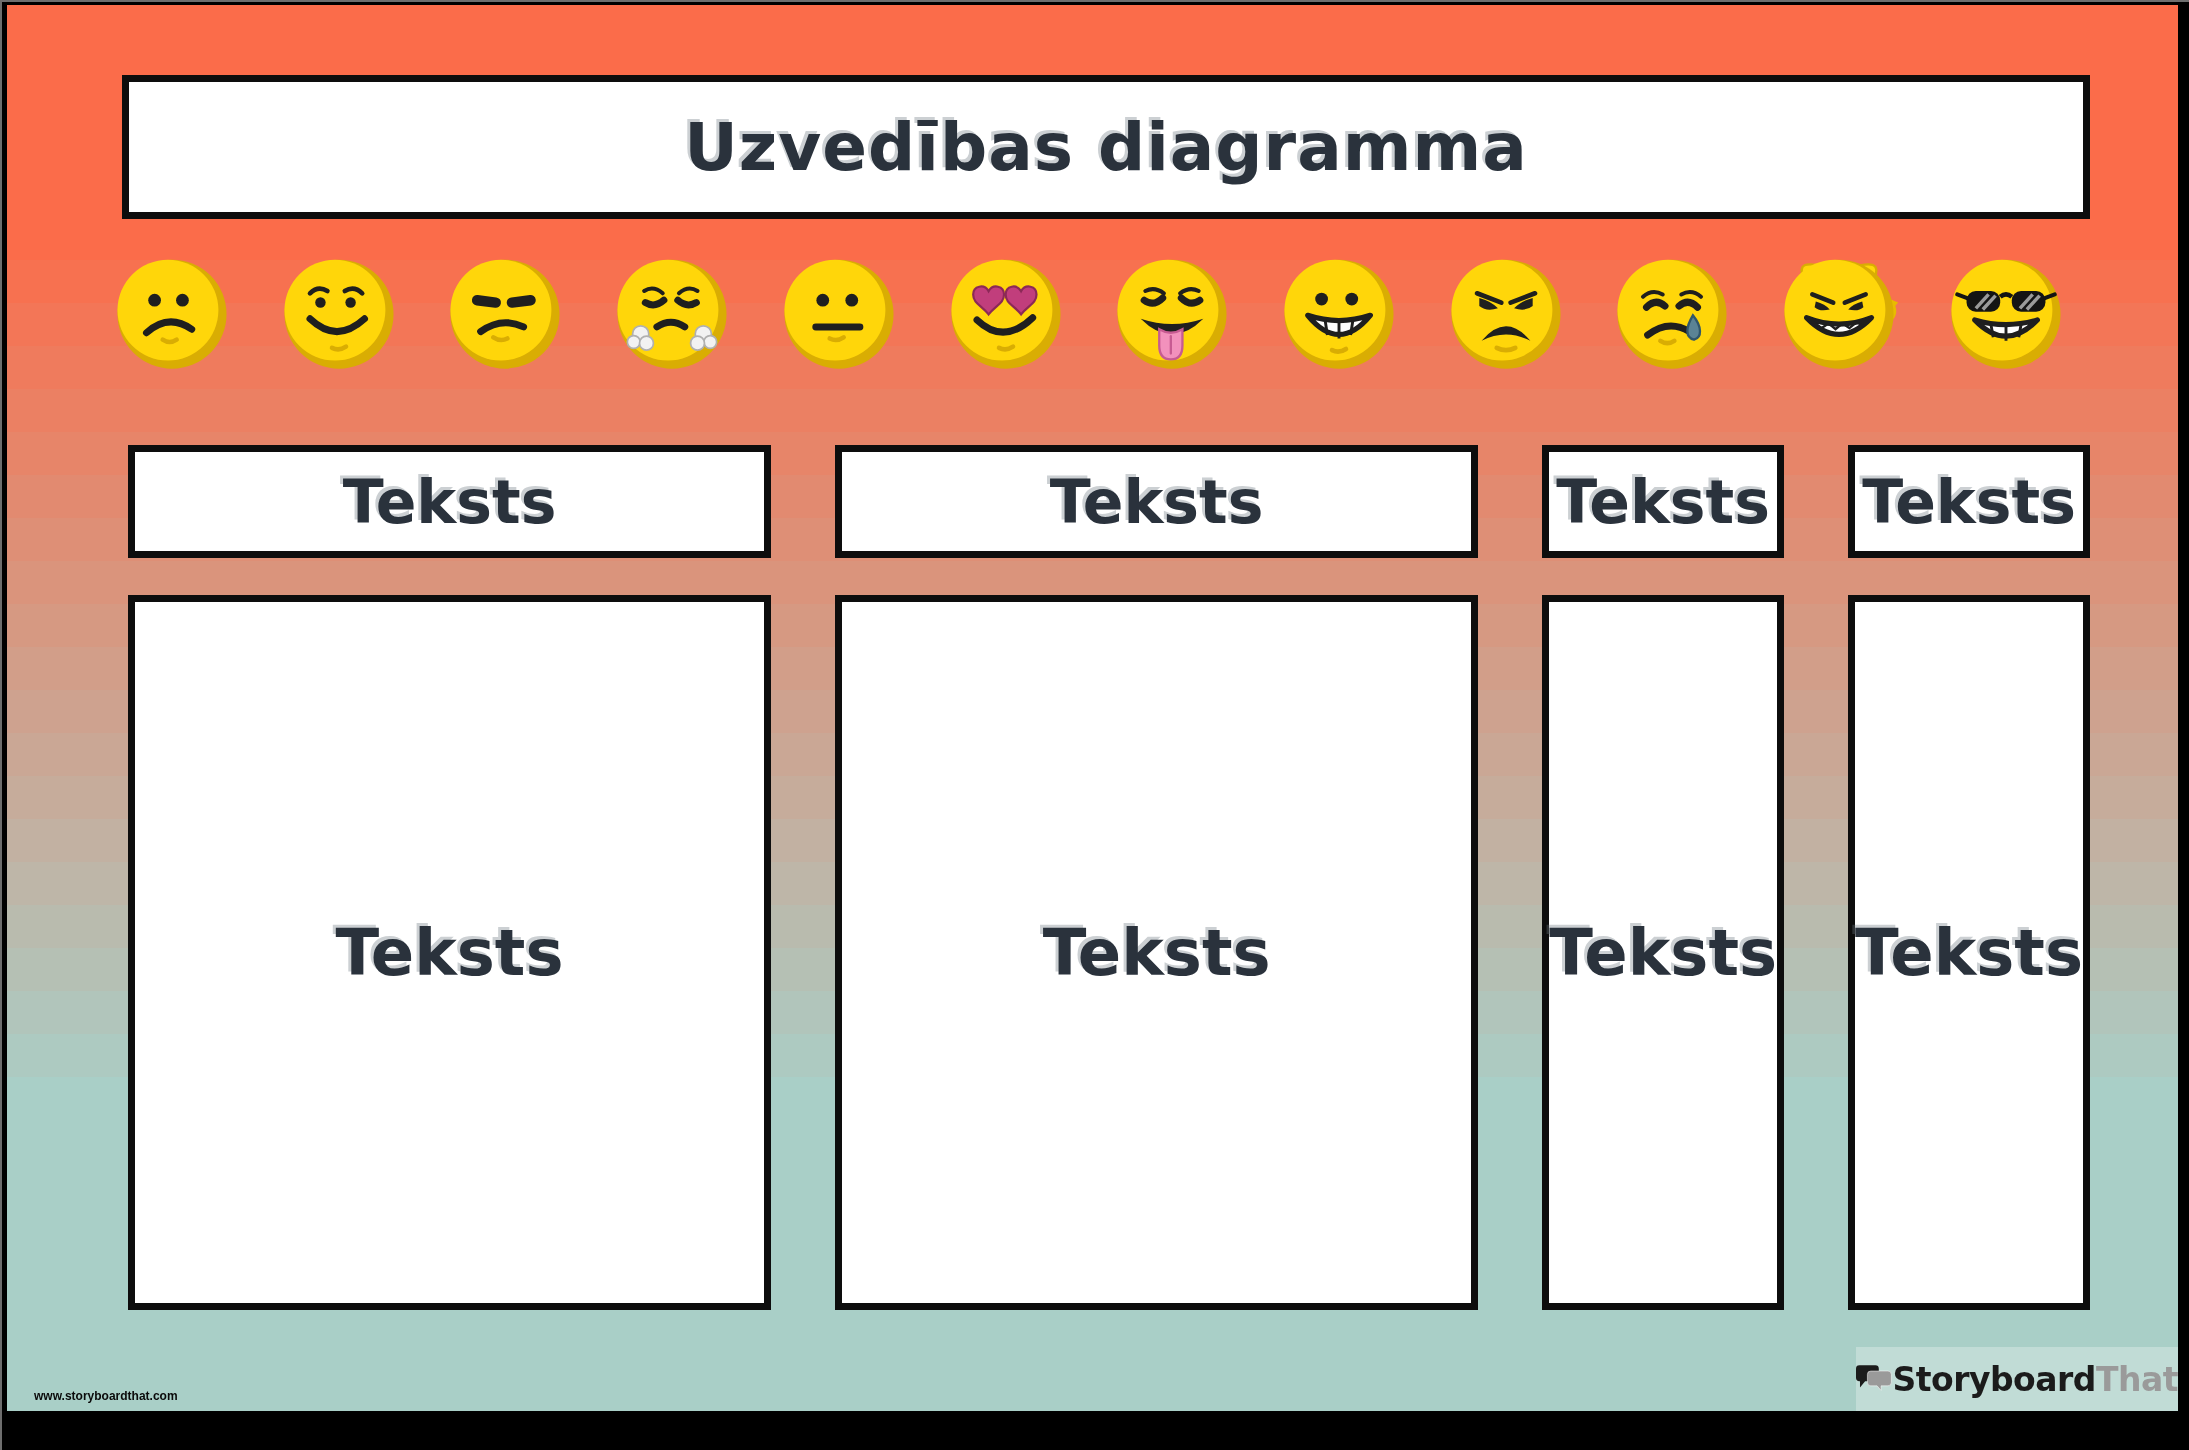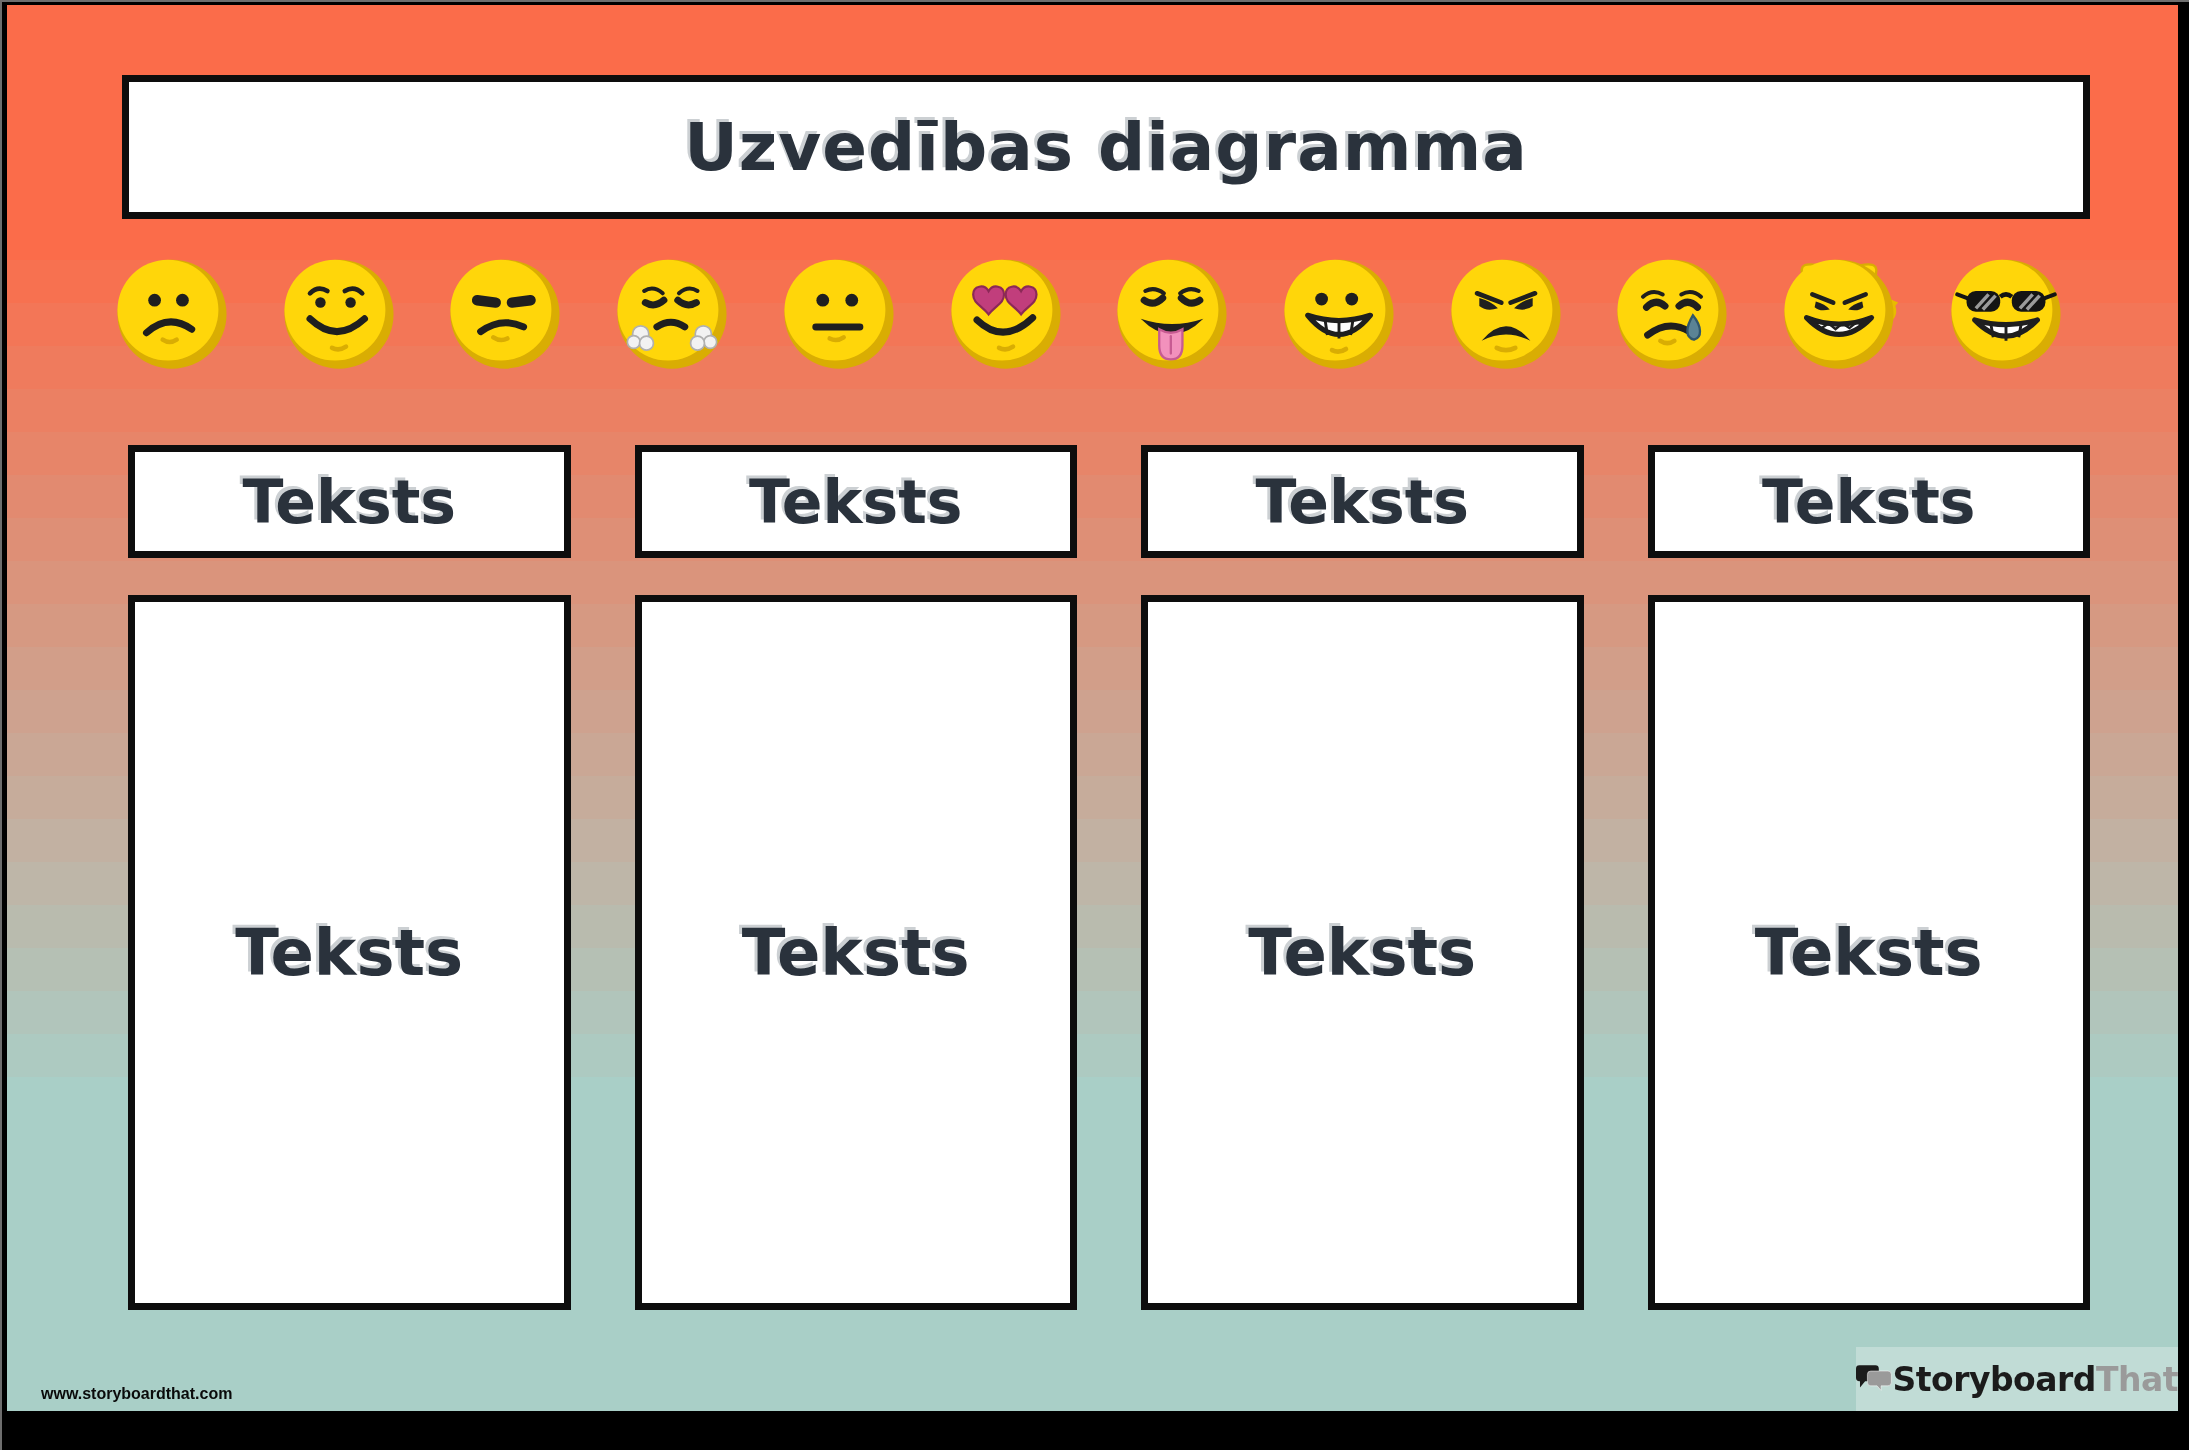--- a/index.html
+++ b/index.html
@@ -20,41 +20,41 @@
     text-shadow:-3px -3px 0 rgba(110,120,130,0.35);
   }
   .emoji-row{
     position:absolute;left:107px;top:250px;width:1950px;height:116px;
     display:flex;justify-content:space-between;align-items:center;
   }
   .emoji{width:116px;height:116px;display:inline-block;}
   .emoji svg{width:100%;height:100%;overflow:visible;}
   .columns{
     position:absolute;left:121px;top:440px;width:1962px;height:867px;
-    display:grid;grid-template-columns:repeat(4,1fr);column-gap:64px;
+    display:grid;grid-template-columns:repeat(2,1fr);column-gap:64px;
     grid-template-rows:113px 37px 715px;
   }
   .col-header{
     grid-row:1;background:#fff;border:7px solid #0d0d0d;
     display:flex;align-items:center;justify-content:center;
   }
   .col-header span{
     font-size:60px;font-weight:bold;color:var(--ink,#2a323c);
     text-shadow:-3px -3px 0 rgba(110,120,130,0.35);
   }
   .col-body{
     grid-row:3;background:#fff;border:7px solid #0d0d0d;
     display:flex;align-items:center;justify-content:center;
   }
   .col-body span{
     font-size:64px;font-weight:bold;color:var(--ink,#2a323c);
     text-shadow:-3px -3px 0 rgba(110,120,130,0.35);
   }
   .website{
-    position:absolute;left:34px;bottom:8px;font-size:16px;font-weight:bold;
+    position:absolute;left:27px;bottom:8px;font-size:12px;font-weight:bold;
     color:#0a0a0a;letter-spacing:0px;
     font-family:"Liberation Sans",sans-serif;
   }
   .logo-plate{
     position:absolute;right:0;bottom:0;width:322px;height:64px;
     background:rgba(255,255,255,0.28);
     display:flex;align-items:center;justify-content:center;gap:0;
   }
   .logo-bubbles{width:52px;height:42px;}
   .logo-word{font-size:33px;font-weight:bold;letter-spacing:-0.5px;white-space:nowrap;}

